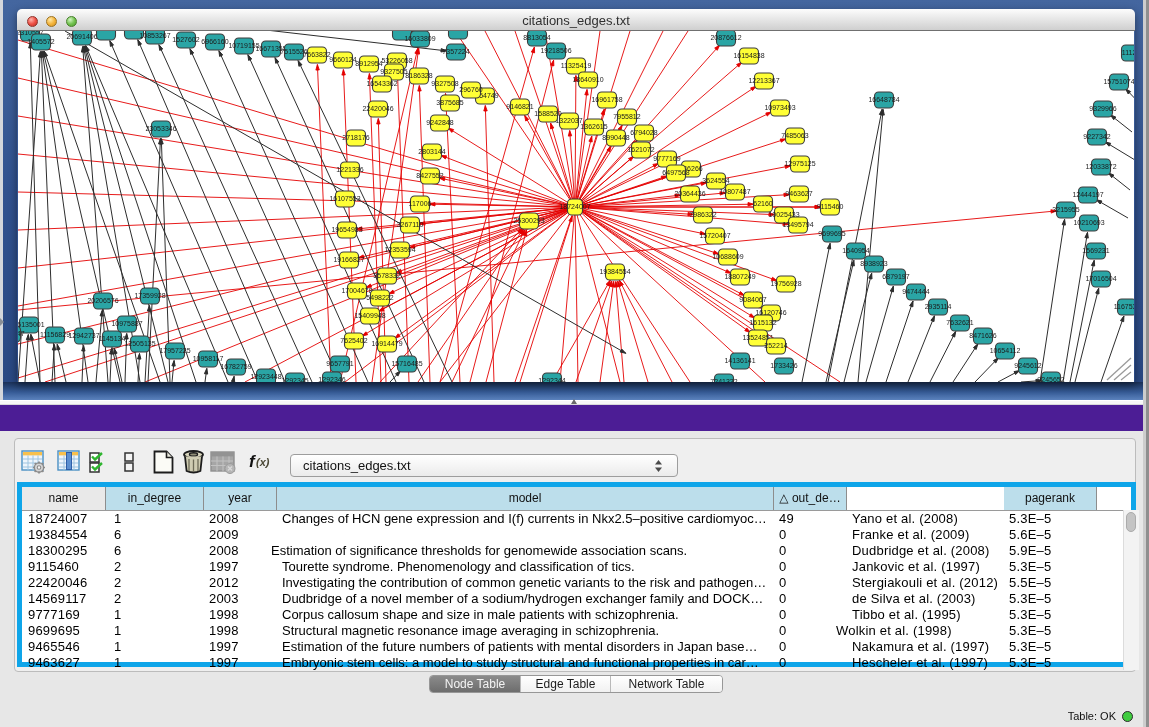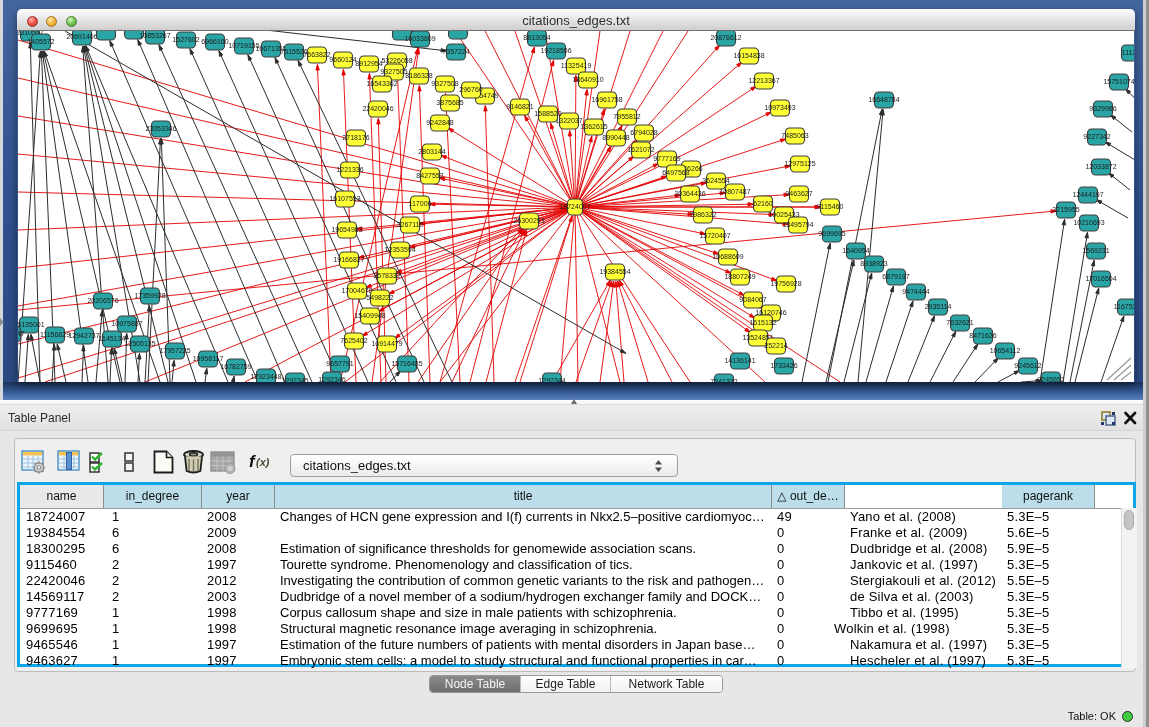--- a/index.html
+++ b/index.html
@@ -15,21 +15,21 @@
 .tl.y{left:29px;background:radial-gradient(circle at 35% 30%,#ffe9a8,#f4b43b 52%,#cf8e22);border:1px solid #9c711f}
 .tl.g{left:48.5px;background:radial-gradient(circle at 35% 30%,#d2f5c3,#72c24f 52%,#4f9b30);border:1px solid #477f2b}
 .gwrap{position:absolute;left:1px;top:22px;width:1116px;height:351px;background:#fff;overflow:hidden}
 .divider{position:absolute;left:0;top:400px;width:1149px;height:5px;background:#f7f7f7;border-top:1px solid #fff;border-bottom:1px solid #d9d9d9}
 .dhandle{position:absolute;left:571px;top:399px;width:0;height:0;border-left:3px solid transparent;border-right:3px solid transparent;border-bottom:5px solid #6a6a6a}
 .tph{position:absolute;left:0;top:405px;width:1149px;height:26px;background:linear-gradient(180deg,#ededed,#e2e2e2);border-bottom:1px solid #d2d2d2}
 .tph .t{position:absolute;left:8px;top:6px;font-size:12px;color:#2b2b2b}
 .tpb{position:absolute;left:0;top:431px;width:1149px;height:296px;background:#e7e7e7}
 .container{position:absolute;left:14px;top:7px;width:1122px;height:234px;background:#efefef;border:1px solid #bcbcbc;border-radius:4px}
 .dd{position:absolute;left:275px;top:15px;width:388px;height:23px;background:linear-gradient(180deg,#ffffff,#ebebeb);border:1px solid #9d9d9d;border-radius:4px;font-size:13px;color:#111;line-height:21px;padding-left:12px}
-.tablebox{position:absolute;left:17px;top:51px;width:1119px;height:185px;background:#fff;border:3px solid #0ea5e9}
+.tablebox{position:absolute;left:17px;top:51px;width:1119px;height:185px;background:#fff;border:5px solid #0ea5e9}
 .hdr{position:absolute;top:0;height:23px;font-size:12px;color:#111;text-align:center;line-height:23px;border-right:1px solid #8d8d8d;background:#bcdeeb}
 .row{position:absolute;left:0;width:1117px;height:16px;font-size:13px;color:#000;letter-spacing:0.2px}
 .row span{position:absolute;top:1px;white-space:nowrap;display:inline-block}
 .vsb{position:absolute;left:1101px;top:23px;width:16px;height:160px;background:#f3f3f3;border-left:1px solid #dcdcdc}
 .vsb .th{position:absolute;left:2px;top:2px;width:10px;height:20px;border-radius:5px;background:#c4c4c4;border:1px solid #ababab}
 .tabs{position:absolute;left:429px;top:244px;height:18px;display:flex;border:1px solid #979797;border-radius:4px;overflow:hidden;font-size:12px}
 .tabs div{line-height:17px;text-align:center}
 .tabs .sel{background:linear-gradient(180deg,#8b8b8b,#6d6d6d);color:#f4f4f4}
 .tabs .un{background:linear-gradient(180deg,#ffffff,#f1f1f1);color:#1c1c1c;border-left:1px solid #b9b9b9}
 .mem{position:absolute;right:33px;top:279px;font-size:11px;color:#111}
@@ -639,33 +639,20 @@
       </div>
   <div class="tbar">
         <div class="title">citations_edges.txt</div>
    <div class="tl r"></div>
         <div class="tl y"></div>
         <div class="tl g"></div>
   </div>
  </div>
  <div class="divider"></div>
  <div class="dhandle"></div>
- <div class="tph">
-      <div class="t">Table Panel</div>
-  <svg style="position:absolute;right:33px;top:6px" width="15" height="15" viewBox="0 0 15 15">
-    <rect x="1" y="1" width="8" height="8" fill="#dce8f5" stroke="#8f7d2a" stroke-width="1.6"></rect>
-    <rect x="5" y="5" width="9" height="9" fill="#dce8f5" stroke="#5a6d8c" stroke-width="1.6"></rect>
-    <rect x="11" y="1" width="3" height="3" fill="#1d3a66"></rect>
-        <rect x="0" y="11" width="3" height="3" fill="#1d3a66"></rect>
-    <rect x="11" y="11" width="3" height="3" fill="#1d3a66"></rect>
-  </svg>
-  <svg style="position:absolute;right:12px;top:6px" width="13" height="14" viewBox="0 0 13 14">
-    <path d="M1.5 2 L11 12 M11 2 L1.5 12" stroke="#111" stroke-width="2.6" stroke-linecap="round"></path>
-  </svg>
- </div>
  <div class="tpb">
   <div class="container">
 
    <svg style="position:absolute;left:6px;top:11px" width="260" height="26" viewBox="0 0 260 26">
 
      <g>
       <rect x="1" y="1" width="21" height="19" fill="#eef5fc" stroke="#4a90c4" stroke-width="1.4"></rect>
       <rect x="2" y="2" width="19" height="3.4" fill="#f8c04c"></rect>
       <path d="M2 9 h19 M2 13 h19 M2 17 h19 M7 5.4 v15 M12 5.4 v15 M17 5.4 v15" stroke="#9ec4e0" stroke-width="1"></path>
       <g stroke="#8a8a8a">
@@ -714,21 +701,21 @@
      <svg style="position:absolute;right:14px;top:4px" width="9" height="14" viewBox="0 0 9 14">
        <path d="M4.5 1 L8 5.4 H1 Z" fill="#4a4a4a"></path>
             <path d="M4.5 13 L8 8.6 H1 Z" fill="#4a4a4a"></path>
      </svg>
    </div>
    </div>
   <div class="tablebox">
      <div class="hdr" style="left:0;width:84px;background:#e9e9e9">name</div>
      <div class="hdr" style="left:84px;width:98px">in_degree</div>
      <div class="hdr" style="left:182px;width:73px">year</div>
-     <div class="hdr" style="left:255px;width:497px">title</div>
+     <div class="hdr" style="left:255px;width:497px">model</div>
      <div class="hdr" style="left:752px;width:73px">△ out_de…</div>
      <div class="hdr" style="left:982px;width:93px">pagerank</div>
      <div style="position:absolute;left:0;top:23px;width:1117px;height:1px;background:#9a9a9a"></div>
      <div class="row" style="top:23px">
 <span style="left:6px">18724007</span>
           <span style="left:92px">1</span>
           <span style="left:187px">2008</span>
 <span style="left:260px;width:492px;overflow:hidden;letter-spacing:0">Changes of HCN gene expression and I(f) currents in Nkx2.5–positive cardiomyoc…</span>
           <span style="left:757px">49</span>
           <span style="left:830px">Yano et al. (2008)</span>
@@ -739,21 +726,21 @@
           <span style="left:92px">6</span>
           <span style="left:187px">2009</span>
           <span style="left:757px">0</span>
           <span style="left:830px">Franke et al. (2009)</span>
 <span style="left:987px">5.6E–5</span>
         </div>
         <div class="row" style="top:55px">
 <span style="left:6px">18300295</span>
           <span style="left:92px">6</span>
           <span style="left:187px">2008</span>
-<span style="left:260px;width:492px;overflow:hidden;letter-spacing:0">Estimation of significance thresholds for genomewide association scans.</span>
+<span style="left:249px;width:492px;overflow:hidden;letter-spacing:0">Estimation of significance thresholds for genomewide association scans.</span>
           <span style="left:757px">0</span>
           <span style="left:830px">Dudbridge et al. (2008)</span>
 <span style="left:987px">5.9E–5</span>
         </div>
         <div class="row" style="top:71px">
 <span style="left:6px">9115460</span>
           <span style="left:92px">2</span>
           <span style="left:187px">1997</span>
 <span style="left:260px;width:492px;overflow:hidden;letter-spacing:0">Tourette syndrome. Phenomenology and classification of tics.</span>
           <span style="left:757px">0</span>

